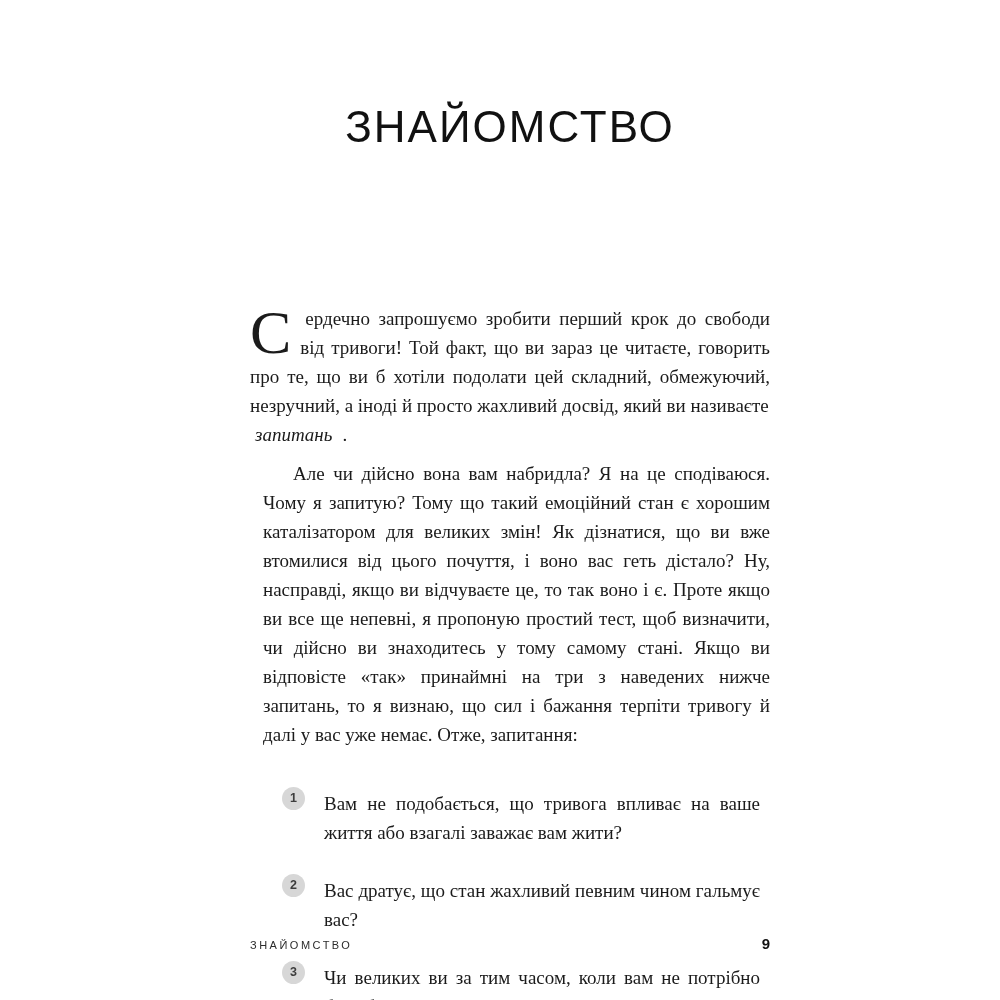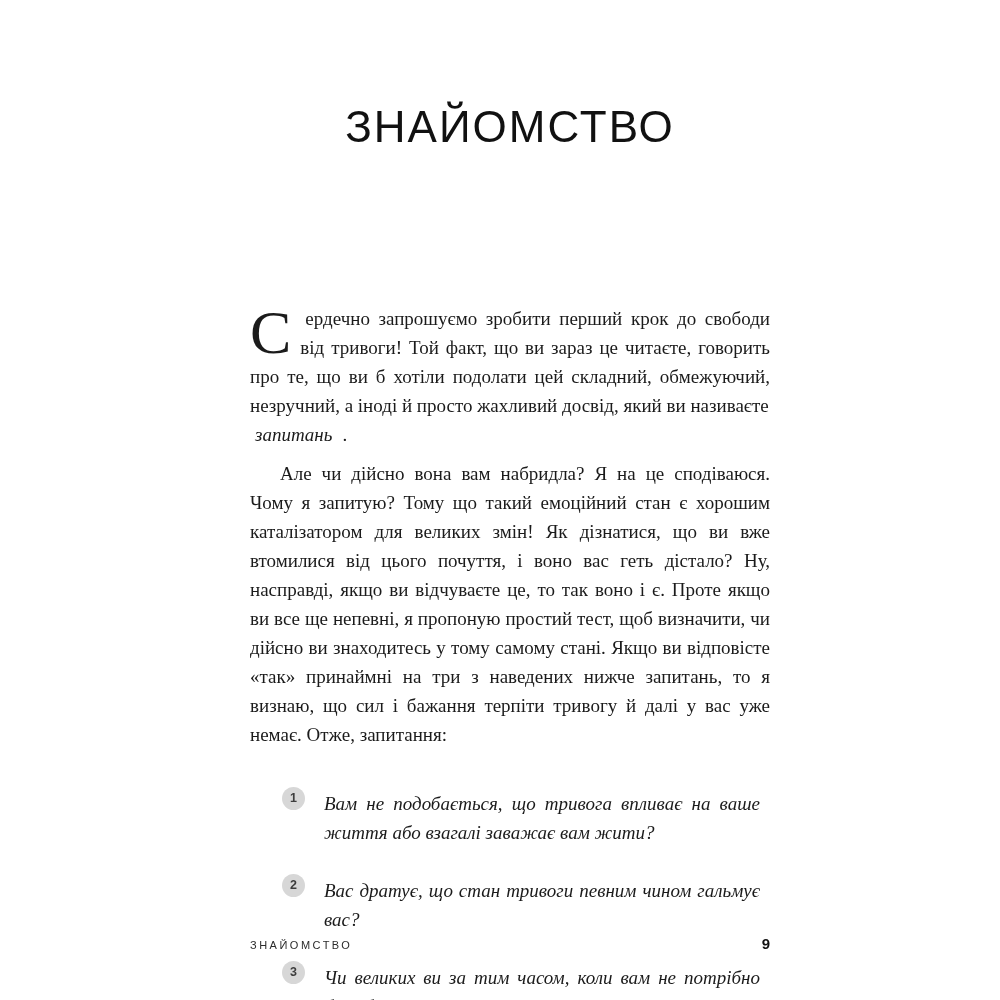--- a/index.html
+++ b/index.html
@@ -29,36 +29,36 @@
     line-height:29px;
     text-align:justify;
   }
   .para { text-align:justify; }
   .dropcap {
     float:left;
     font-size:62px;
     line-height:48px;
     padding:4px 9px 0 0;
   }
-  .para2 { text-indent:30px; }
+  .para2 { text-indent:30px;margin-left:13px; }
   .qlist { margin-top:20px; padding-left:32px; }
   .qitem { display:flex; margin-bottom:9px; }
   .qnum {
     flex:0 0 23px;
     width:23px; height:23px;
     border-radius:50%;
     background:#d7d7d7;
     color:#3d3d3d;
     font-family:"Liberation Sans", sans-serif;
     font-size:12.5px;
     font-weight:700;
     display:flex; align-items:center; justify-content:center;
     margin:3px 14px 0 0;
   }
-  .qtext { flex:1; text-align:justify;font-style:italic; }
+  .qtext { flex:1; text-align:justify; }
   .footer {
     position:absolute;
     left:230px; right:230px; bottom:48px;
     display:flex;
     justify-content:space-between;
     align-items:baseline;
     font-family:"Liberation Sans", sans-serif;
   }
   .footer-section {
     font-size:11px;
@@ -86,21 +86,21 @@
 
     <div class="qlist">
 
       <div class="qitem">
         <span class="qnum">1</span>
         <span class="qtext">Вам не подобається, що тривога впливає на ваше життя або взагалі заважає вам жити?</span>
       </div>
 
       <div class="qitem">
         <span class="qnum">2</span>
-        <span class="qtext">Вас дратує, що стан тривоги певним чином гальмує вас?</span>
+        <span class="qtext">Вас дратує, що стан жахливий певним чином гальмує вас?</span>
       </div>
 
       <div class="qitem">
         <span class="qnum">3</span>
         <span class="qtext">Чи великих ви за тим часом, коли вам не потрібно було боротися з нинішніми проявами тривоги?</span>
       </div>
 
     </div>
 
   </div>

